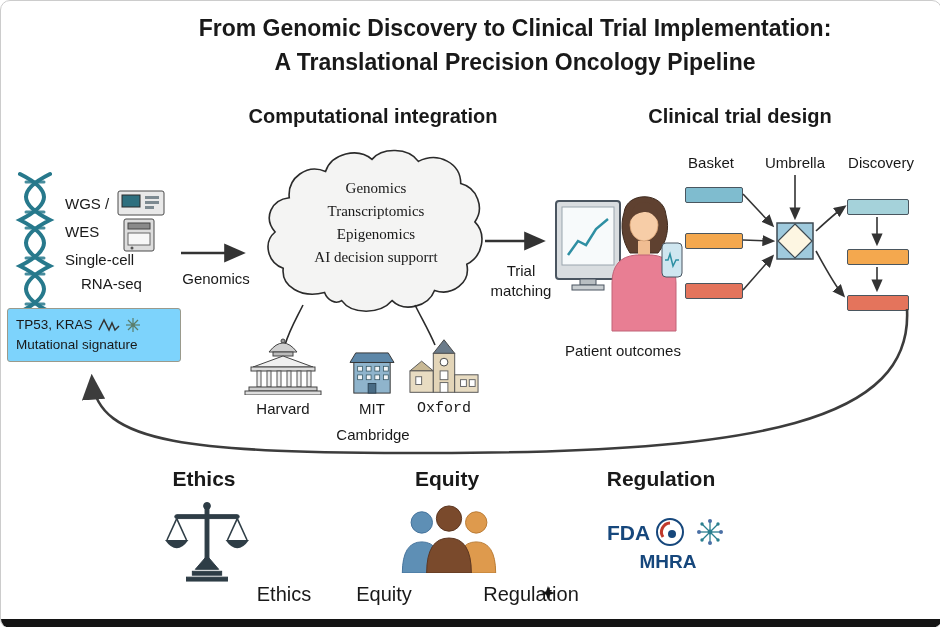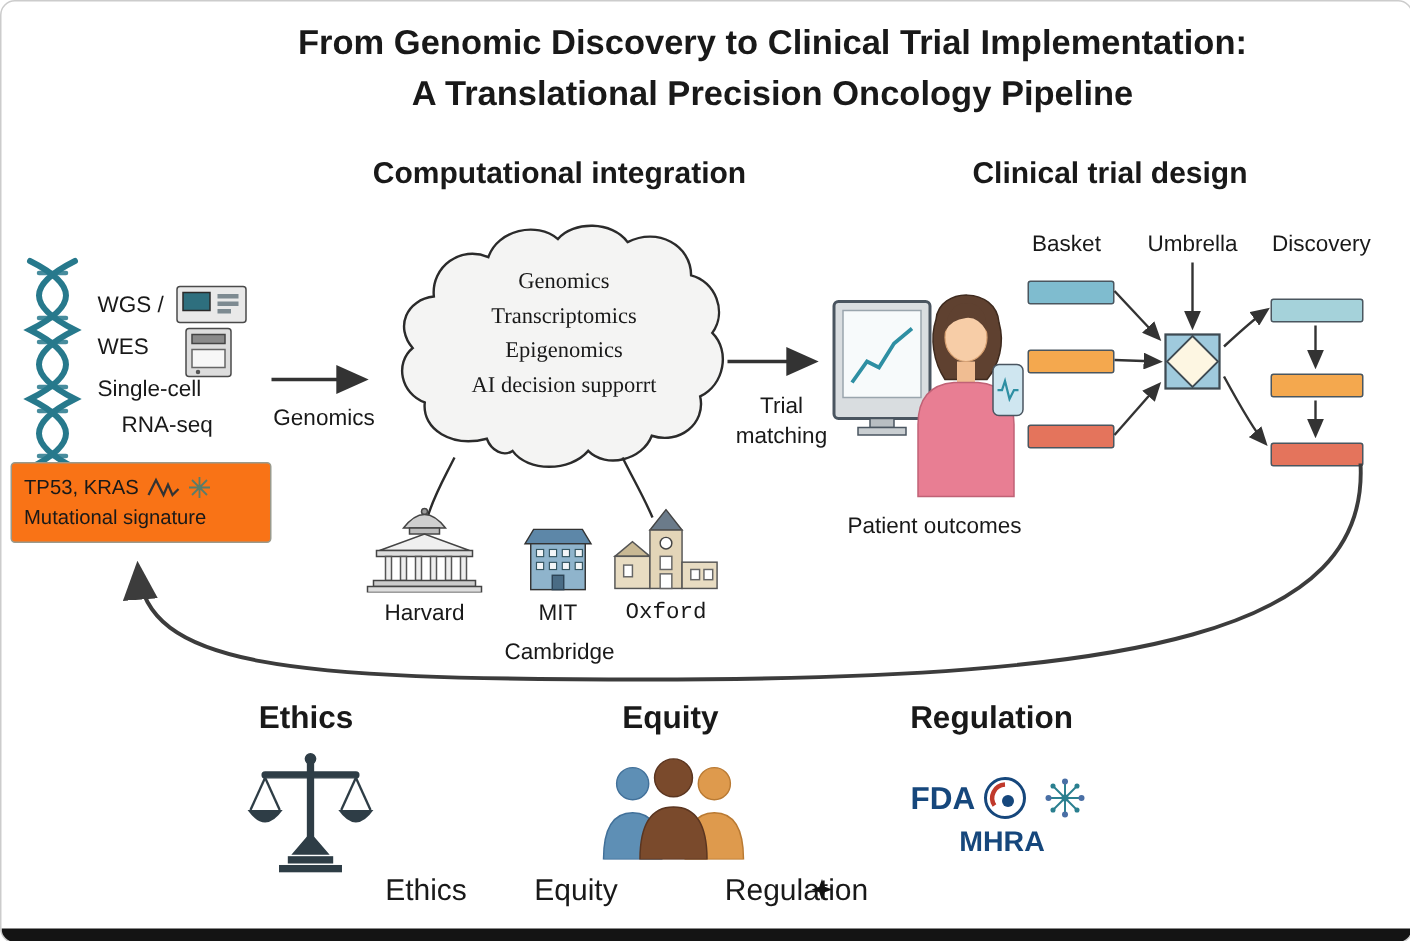--- a/index.html
+++ b/index.html
@@ -3,21 +3,21 @@
 <meta charset="utf-8">
 <style>
   html,body{margin:0;padding:0;background:#fff;}
   .fig{position:relative;width:940px;height:627px;background:#ffffff;border:1px solid #cccccc;
        border-radius:10px;overflow:hidden;font-family:"Liberation Sans",sans-serif;color:#191919;}
   .abs{position:absolute;}
   .titleline{width:100%;text-align:center;font-size:23px;font-weight:700;line-height:34px;padding-left:44px;}
   .colhead{font-size:20px;font-weight:600;line-height:26px;}
   .lbl{font-size:15px;line-height:20px;}
   .ctr{text-align:center;}
-  .mutbox{background:#f97316;border:1px solid #9a9a8c;border-radius:3px;padding:6px 8px;
+  .mutbox{background:#7dd3fc;border:1px solid #9a9a8c;border-radius:3px;padding:6px 8px;
           font-size:13.5px;line-height:20px;}
   .mutrow{display:flex;align-items:center;gap:5px;}
   .cloudtxt{position:absolute;top:32px;left:0;width:100%;text-align:center;font-size:15px;line-height:23px;}
   .bar{position:absolute;height:14px;border:1px solid #4a565f;border-radius:2px;}
   .gov{font-size:21px;font-weight:600;}
   .foot{font-size:20px;font-weight:500;}
   .navy{color:#16477c;font-weight:700;}
   .blackbar{position:absolute;left:0;bottom:0;width:100%;height:9px;background:#141414;}
   svg{display:block;}
 </style>

